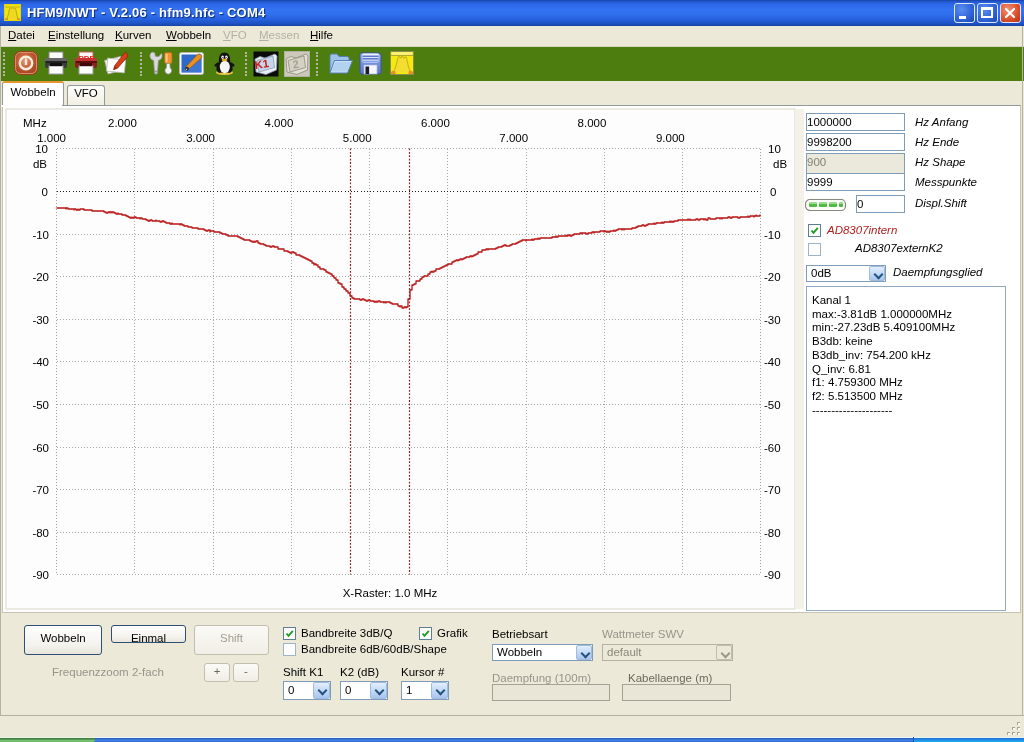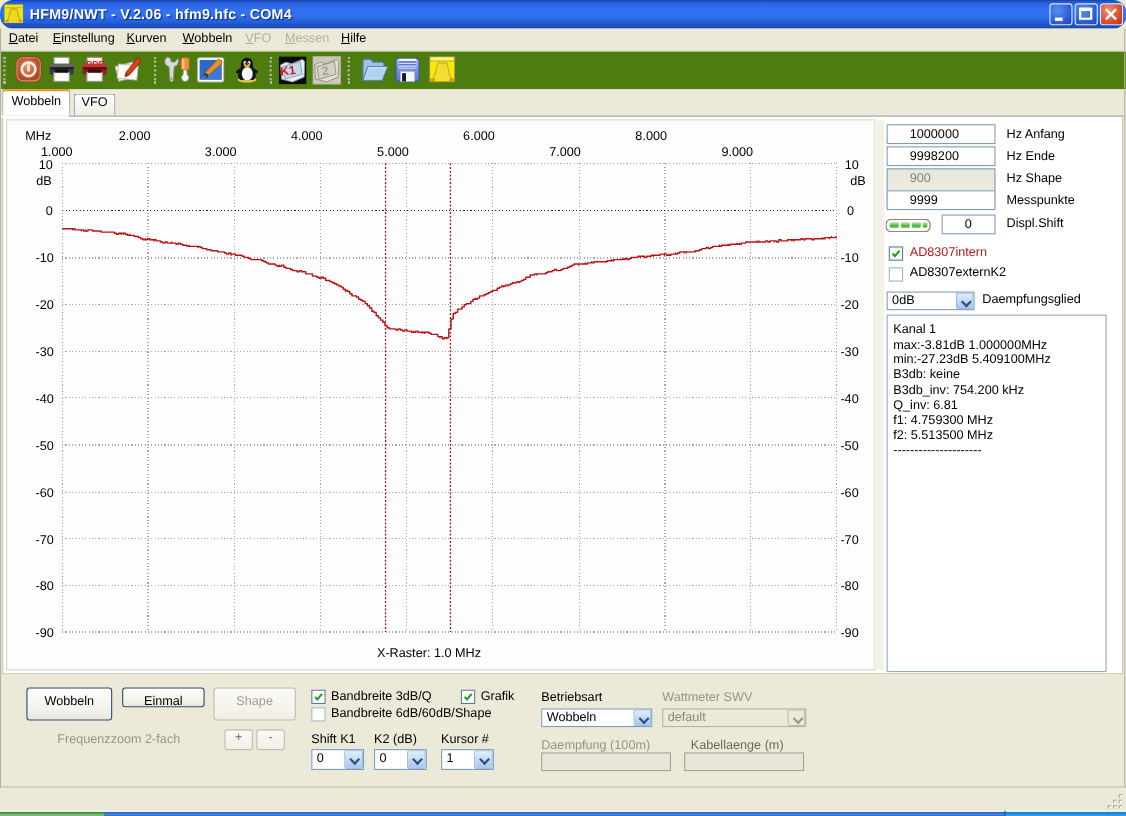--- a/index.html
+++ b/index.html
@@ -1,21 +1,21 @@
 <!DOCTYPE html>
 <html><head>
 <meta charset="utf-8">
 <style>
 * { margin:0; padding:0; box-sizing:border-box; }
 html,body { width:1024px; height:742px; overflow:hidden; }
 body { font-family:"Liberation Sans", sans-serif; background:#ece9d8; position:relative; }
 #win { position:absolute; left:0; top:0; width:1024px; height:734px; }
 
 #titlebar { position:absolute; left:0; top:0; width:1024px; height:26px;
-  background:linear-gradient(180deg,#1840a2 0%,#2458cf 6%,#2c67e8 16%,#3373f3 38%,#3070ef 55%,#2760dd 75%,#1d50c0 92%,#16419f 100%);border-radius:12px; }
+  background:linear-gradient(180deg,#1840a2 0%,#2458cf 6%,#2c67e8 16%,#3373f3 38%,#3070ef 55%,#2760dd 75%,#1d50c0 92%,#16419f 100%); }
 #appicon { position:absolute; left:4px; top:4px; }
 #title { position:absolute; left:27px; top:5px; color:#fff; font-size:13px; font-weight:bold;
   text-shadow:1px 1px 1px #0a2878; letter-spacing:0.2px; }
 .wbtn { position:absolute; top:3px; width:21px; height:20px; border-radius:3px; border:1px solid #dce8fa; }
 #btnmin { left:954px; background:radial-gradient(circle at 35% 30%,#5a8ef2,#2e62d8 60%,#1c43ad); }
 #btnmax { left:977px; background:radial-gradient(circle at 35% 30%,#5a8ef2,#2e62d8 60%,#1c43ad); }
 #btnclose { left:1000px; background:radial-gradient(circle at 35% 30%,#f0926f,#dd5330 55%,#b83010); }
 
 #menubar { position:absolute; left:0; top:26px; width:1024px; height:21px; background:#ece9d8;
   border-bottom:1px solid #d8d4c0; font-size:11.5px; color:#000; }
@@ -34,23 +34,23 @@
 #tab1 span { display:block; margin-top:3px; }
 #tab2 { left:67px; top:4px; width:38px; height:20px; background:linear-gradient(180deg,#fefefd,#f1efe2); }
 #tab3 { left:108px; top:4px; width:73px; height:20px; background:linear-gradient(180deg,#fefefd,#f1efe2);margin-top:24px; }
 #tab2 span,#tab3 span { display:block; margin-top:1px; }
 
 #pane { position:absolute; left:2px; top:105px; width:1019px; height:508px; background:#fff;
   border:1px solid #c6c3b2; border-top:1px solid #919b9c; }
 
 #chart { position:absolute; left:-3px; top:-1px; }
 
-.field { position:absolute; background:#fff; border:1px solid #7f9db9; font-size:11.5px; color:#000; padding:2px 0 0 20px; }
+.field { position:absolute; background:#fff; border:1px solid #7f9db9; font-size:11.5px; color:#000; padding:2px 0 0 0; }
 .fielddis { background:#ebe8dc; color:#848270; }
-.rlabel { position:absolute; font-size:11.5px; color:#000; }
+.rlabel { position:absolute; font-size:11.5px; color:#000;font-style:italic; }
 .cb { position:absolute; width:13px; height:13px; background:#fff; border:1px solid #6a8fad; }
 .combo { position:absolute; background:#fff; border:1px solid #7f9db9; font-size:11.5px; }
 .combo .val { position:absolute; left:4px; top:1px; }
 .combo .arr { position:absolute; right:0px; top:0px; bottom:0px; width:16px;
   background:linear-gradient(180deg,#e2eefc 0%,#c7dcf7 45%,#a9c5ee 100%); border:1px solid #9ebcdd; border-radius:2px; }
 .combo .arr:after { content:""; position:absolute; left:4.5px; top:4px; width:5px; height:5px; border:solid #26527e; border-width:0 0 2.2px 2.2px; transform:rotate(-45deg); }
 .combodis { background:#ece9d8; color:#8a887a; border:1px solid #b5b2a1; }
 .combodis .arr { background:#ece9d8; border:1px solid #c0bdae; }
 .combodis .arr:after { border-color:#9a988a; }
 
@@ -328,35 +328,35 @@
   </svg>
   <div class="field" style="left:856px;top:195px;width:49px;height:18px">0</div>
   <div class="rlabel" style="left:915px;top:197px">Displ.Shift</div>
   <div class="cb" style="left:808px;top:224px;border-color:#5f7e94">
     <svg width="11" height="11" style="position:absolute;left:0;top:0">
         <path d="M2.5 5.5 L4.5 7.8 L8.8 2.8" fill="none" stroke="#1ea01e" stroke-width="1.9"></path>
       </svg>
   </div>
   <div class="rlabel" style="left:827px;top:224px;color:#b22020">AD8307intern</div>
   <div class="cb" style="left:808px;top:243px;border-color:#9db4c8"></div>
-  <div class="rlabel" style="left:827px;top:242px">AD8307externK2</div>
+  <div class="rlabel" style="left:855px;top:242px">AD8307externK2</div>
   <div class="combo" style="left:806px;top:265px;width:80px;height:17px">
       <span class="val">0dB</span>
       <span class="arr"></span>
     </div>
   <div class="rlabel" style="left:893px;top:266px">Daempfungsglied</div>
   <div style="position:absolute;left:806px;top:286px;width:200px;height:325px;background:#fff;border:1px solid #92aabf;font-size:11.5px;color:#000;line-height:13.7px;padding:7px 16px 0 5px">
 Kanal 1<br>max:-3.81dB 1.000000MHz<br>min:-27.23dB 5.409100MHz<br>B3db: keine<br>B3db_inv: 754.200 kHz<br>Q_inv: 6.81<br>f1: 4.759300 MHz<br>f2: 5.513500 MHz<br>---------------------
   </div>
 
   <div id="bottom">
 
     <div class="pbtn" style="left:24px;top:12px;width:78px;height:30px;padding-top:6px">Wobbeln</div>
     <div class="pbtn" style="left:111px;top:12px;width:75px;height:18px;padding-top:6px">Einmal</div>
-    <div class="pbtn pbtndis" style="left:194px;top:12px;width:75px;height:30px;padding-top:6px">Shape</div>
+    <div class="pbtn pbtndis" style="left:194px;top:12px;width:75px;height:30px;padding-top:6px">Shift</div>
     <div class="glabel" style="left:52px;top:53px">Frequenzzoom 2-fach</div>
     <div class="pbtn pbtndis" style="left:204px;top:50px;width:26px;height:19px;padding-top:1px;color:#6a6a5e">+</div>
     <div class="pbtn pbtndis" style="left:233px;top:50px;width:26px;height:19px;padding-top:1px;color:#6a6a5e">-</div>
 
     <div class="cb" style="left:283px;top:14px;border-color:#5f7e94">
         <svg width="11" height="11" style="position:absolute;left:0;top:0">
           <path d="M2.5 5.5 L4.5 7.8 L8.8 2.8" fill="none" stroke="#1ea01e" stroke-width="1.9"></path>
         </svg>
       </div>
     <div class="blabel" style="left:301px;top:14px">Bandbreite 3dB/Q</div>

